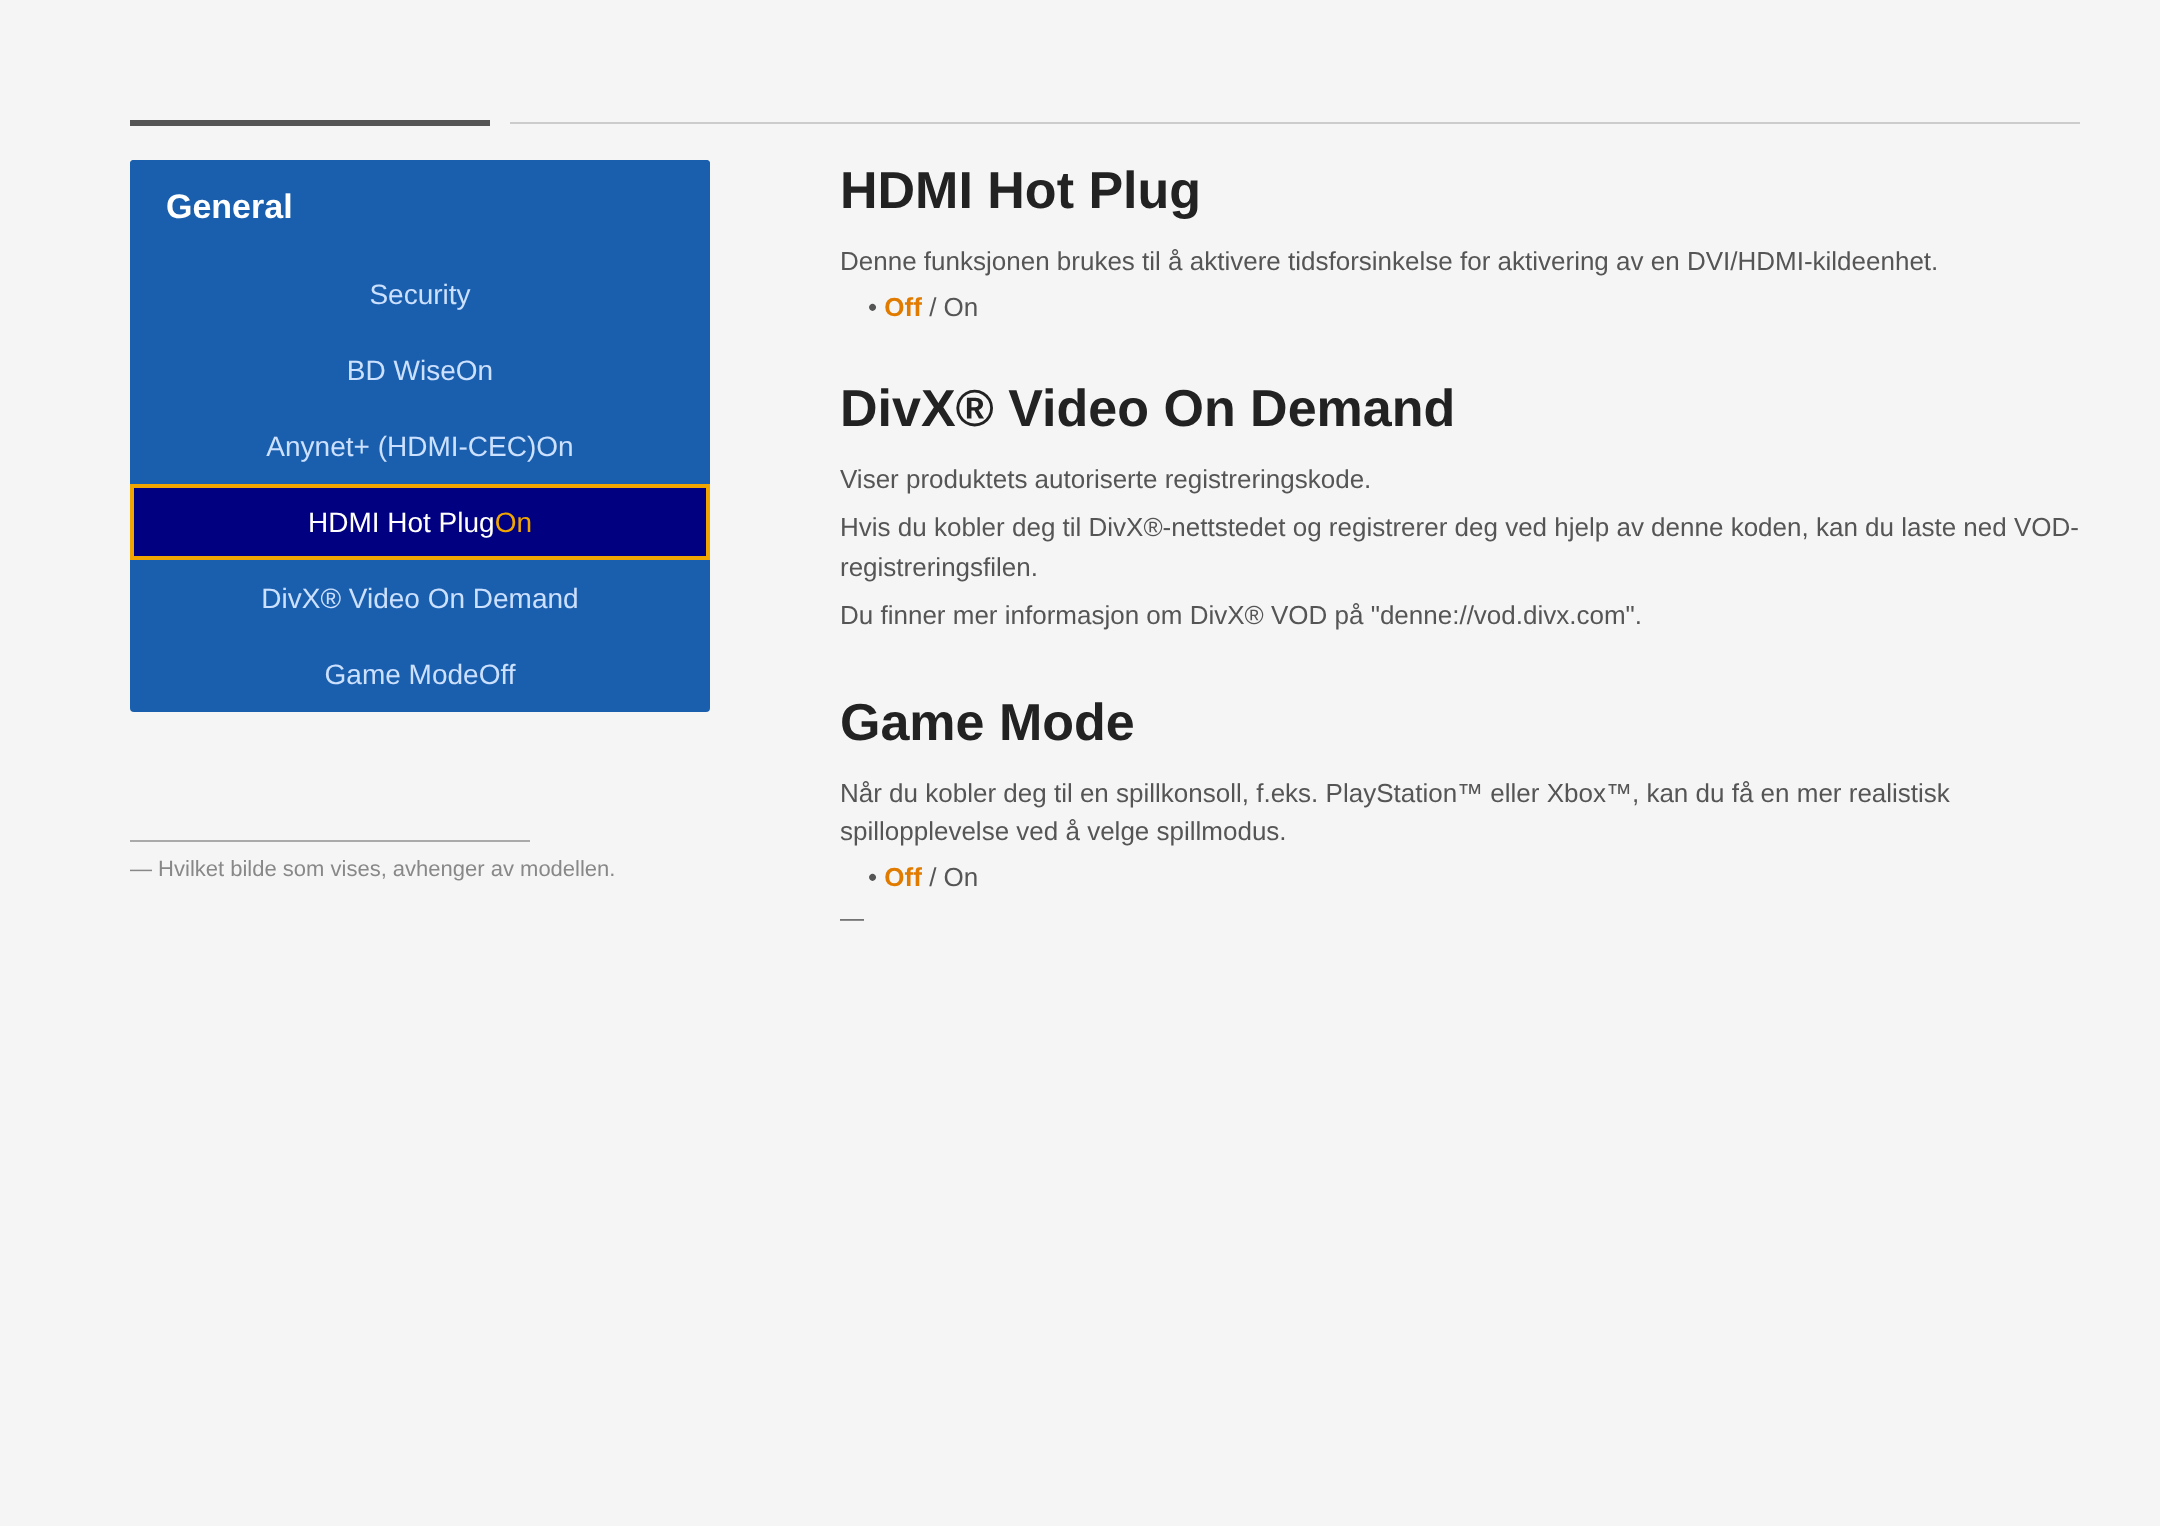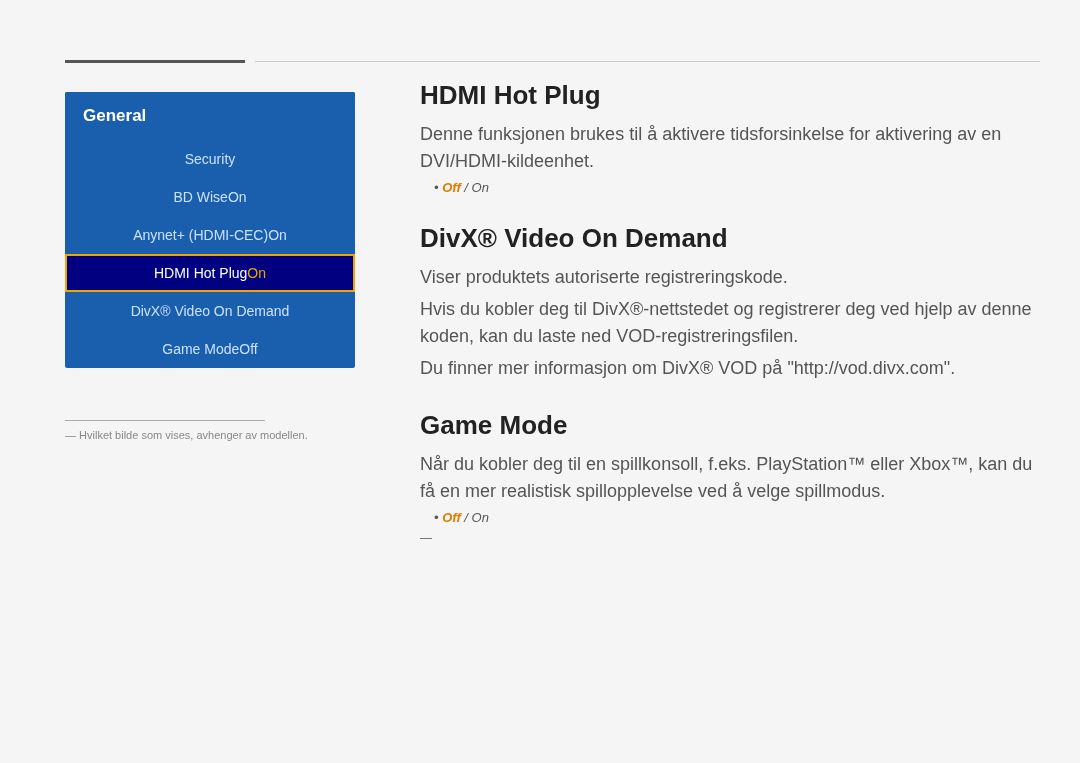--- a/index.html
+++ b/index.html
@@ -38,21 +38,20 @@
     }
 
     .sidebar {
       position: absolute;
       top: 80px;
       left: 65px;
       width: 290px;
       background: #1a5fad;
       border-radius: 2px;
       overflow: hidden;
-      margin-top: 12px;
     }
 
     .sidebar-header {
       background: #1a5fad;
       padding: 14px 18px;
       color: #fff;
       font-size: 17px;
       font-weight: bold;
     }
 
@@ -114,32 +113,31 @@
     }
 
     .section-title {
       font-size: 26px;
       font-weight: bold;
       color: #222;
       margin-bottom: 10px;
     }
 
     .section-desc {
-      font-size: 18px;
+      font-size: 13px;
       color: #555;
       line-height: 1.5;
       margin-bottom: 5px;
     }
 
     .bullet-item {
       font-size: 13px;
       color: #555;
       margin-left: 14px;
       margin-top: 4px;
-      font-style: italic;
     }
 
     .bullet-item::before {
       content: '• ';
     }
 
     .note-line {
       display: flex;
       align-items: flex-start;
       margin-top: 6px;
@@ -229,21 +227,21 @@
     <div class="section-desc">Denne funksjonen brukes til å aktivere tidsforsinkelse for aktivering av en DVI/HDMI-kildeenhet.</div>
     <div class="bullet-item">
       <span class="off-orange">Off</span><span> / </span><span>On</span>
     </div>
   </div>
 
   <div class="section">
     <div class="section-title">DivX® Video On Demand</div>
     <div class="section-desc">Viser produktets autoriserte registreringskode.</div>
     <div class="section-desc">Hvis du kobler deg til DivX®-nettstedet og registrerer deg ved hjelp av denne koden, kan du laste ned VOD-registreringsfilen.</div>
-    <div class="section-desc">Du finner mer informasjon om DivX® VOD på "http://vod.divx.com".</div>
+    <div class="section-desc">Du finner mer informasjon om DivX® VOD på "denne://vod.divx.com".</div>
   </div>
 
   <div class="section">
     <div class="section-title">Game Mode</div>
     <div class="section-desc">Når du kobler deg til en spillkonsoll, f.eks. PlayStation™ eller Xbox™, kan du få en mer realistisk spillopplevelse ved å velge spillmodus.</div>
     <div class="bullet-item">
       <span class="off-orange">Off</span><span> / </span><span>On</span>
     </div>
     <div class="note-line">
       <span class="note-dash">―</span>

